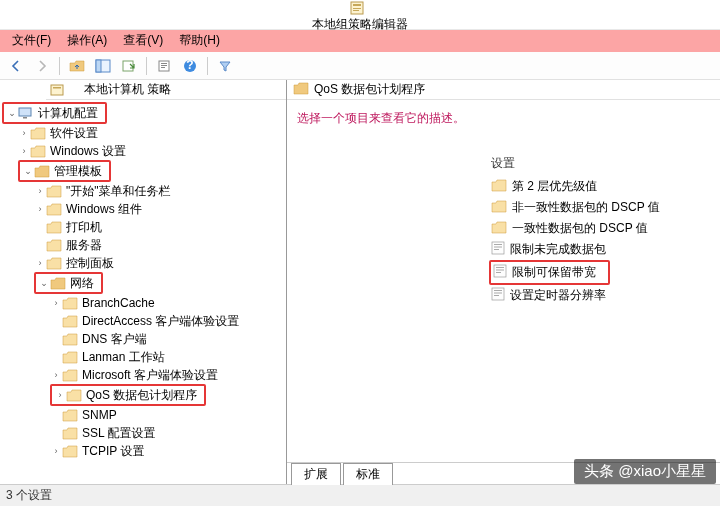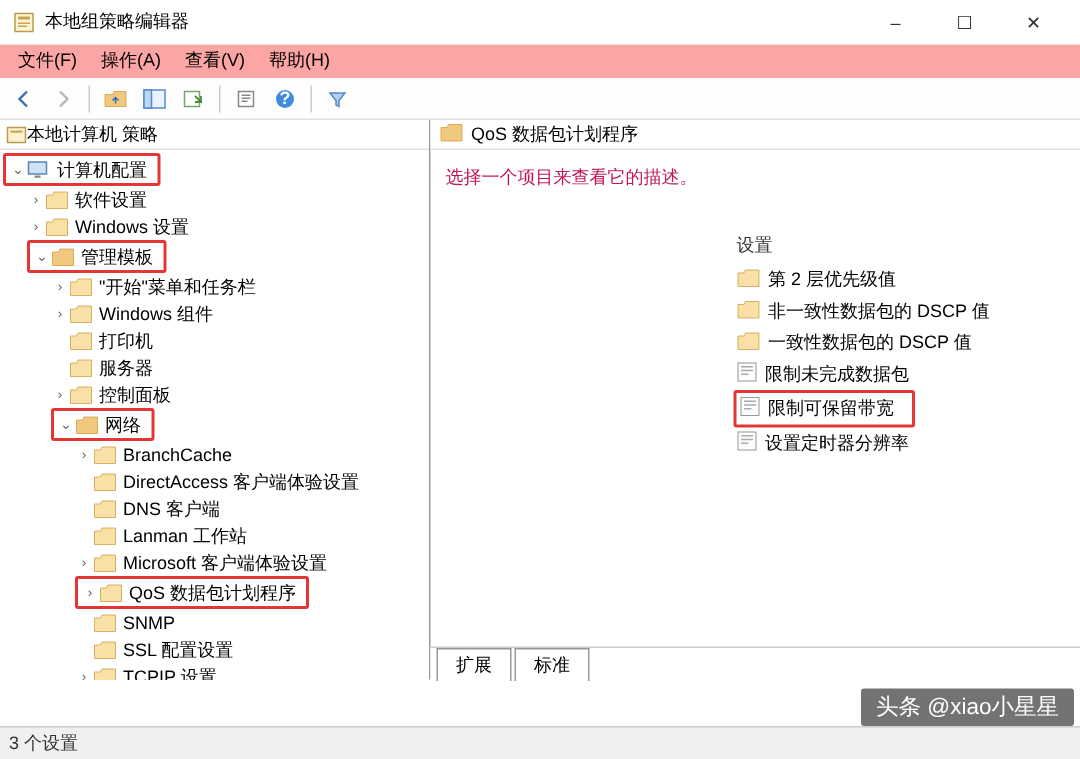--- a/index.html
+++ b/index.html
@@ -1,30 +1,30 @@
 <!DOCTYPE html>
 <html><head>
 <meta charset="utf-8">
 <style>
 * { margin: 0; padding: 0; box-sizing: border-box; font-family: "Microsoft YaHei", "Segoe UI", Tahoma, sans-serif; font-size: 12px; }
 body { background: #fff; width: 720px; height: 506px; overflow: hidden; display: flex; flex-direction: column; }
-.titlebar { height: 30px; background: #fff; border-bottom: 1px solid #e8e8e8; display: flex; align-items: center; padding: 0 8px; }
+.titlebar { height: 30px; background: #fff; border-bottom: 1px solid #e8e8e8; display: flex; align-items: center; padding: 0 8px; flex-direction: column; }
 .titlebar .title-icon { width: 16px; height: 16px; margin-right: 6px; }
 .titlebar .title-text { flex: 1; color: #000; }
 .title-btns { display: flex; }
 .title-btn { width: 46px; height: 30px; display: flex; align-items: center; justify-content: center; color: #333; }
 .menubar { height: 22px; display: flex; align-items: center; padding: 0 4px; background: #fca5a5; border-bottom: 2px solid #fca5a5; }
 .menu-item { padding: 2px 8px; cursor: default; }
 .toolbar { height: 28px; display: flex; align-items: center; padding: 0 4px; gap: 2px; background: #fdfdfd; border-bottom: 1px solid #e1e1e1; }
 .tool-btn { width: 24px; height: 22px; display: flex; align-items: center; justify-content: center; border: 1px solid transparent; }
 .tool-btn svg { display: block; }
 .tool-sep { width: 1px; height: 18px; background: #ccc; margin: 0 3px; }
 .client { flex: 1; display: flex; min-height: 0; }
 .left-pane { width: 287px; border-right: 1px solid #999; display: flex; flex-direction: column; min-height: 0; }
-.left-header { height: 20px; background: #fff; border-bottom: 1px solid #e1e1e1; display: flex; align-items: center; padding: 0 4px; gap: 0; }
+.left-header { height: 20px; background: #fff; border-bottom: 1px solid #e1e1e1; display: flex; align-items: center; padding: 0 4px; gap: 20px; margin-left: 46px; }
 .tree { flex: 1; overflow: auto; padding: 2px 1px 2px 2px; }
 .node { display: flex; align-items: center; height: 18px; padding: 0 2px; white-space: nowrap; }
 .caret { width: 12px; display: flex; justify-content: center; color: #606060; font-size: 9px; }
 .node .nicon { width: 16px; height: 16px; margin-right: 3px; display: inline-flex; align-items: center; justify-content: center; }
 .label { padding: 0 1px; }
 .hi { border: 2px solid #e53636; border-radius: 2px; display: inline-block; padding: 0 4px 0 0; }
 .hi .node { padding-right: 2px; }
 .indent0 { padding-left: 0px; }
 .indent1 { padding-left: 16px; }
 .indent2 { padding-left: 32px; }
@@ -32,21 +32,21 @@
 .right-pane { flex: 1; display: flex; flex-direction: column; min-height: 0; }
 .right-header { height: 20px; background: #fff; border-bottom: 1px solid #e1e1e1; display: flex; align-items: center; padding: 0 6px; gap: 5px; }
 .right-body { flex: 1; display: flex; min-height: 0; }
 .desc-col { width: 200px; padding: 10px 10px; color: #be185d; }
 .list-col { flex: 1; padding-top: 10px; }
 .col-head { font-weight: normal; color: #333; margin-bottom: 4px; padding-left: 4px; margin-top: 45px; }
 .list-item { display: flex; align-items: center; height: 21px; padding: 0 4px; gap: 5px; }
 .list-hi { border: 2px solid #e53636; border-radius: 2px; display: inline-flex; align-items: center; padding-right: 8px; margin-left: 2px; }
 .tabsrow { height: 22px; border-top: 1px solid #ccc; display: flex; align-items: flex-end; padding-left: 4px; background: #fff; }
 .tab { padding: 2px 12px; border: 1px solid #999; border-bottom: none; margin-right: 2px; background: #fff; position: relative; top: 1px; }
-.statusbar { height: 22px; border-top: 1px solid #ccc; display: flex; align-items: center; padding: 0 6px; background: #f0f0f0; color: #333; margin-top: 31px; }
+.statusbar { height: 22px; border-top: 1px solid #ccc; display: flex; align-items: center; padding: 0 6px; background: #f0f0f0; color: #333; }
 .watermark { position: absolute; right: 4px; bottom: 22px; background: rgba(0,0,0,0.55); color: #fff; padding: 3px 10px; font-size: 15px; border-radius: 2px; pointer-events: none; }
 
 .ic-folder { fill: #f0c97e; stroke: #cc9b3b; stroke-width: 0.5; }
 .ic-folder-closed { fill: #f9e0a6; stroke: #cc9b3b; stroke-width: 0.5; }
 .ic-setting { fill: #fdfdfd; stroke: #9a9a9a; stroke-width: 0.7; }
 </style>
 </head>
 <body>
 
 <div class="titlebar">

